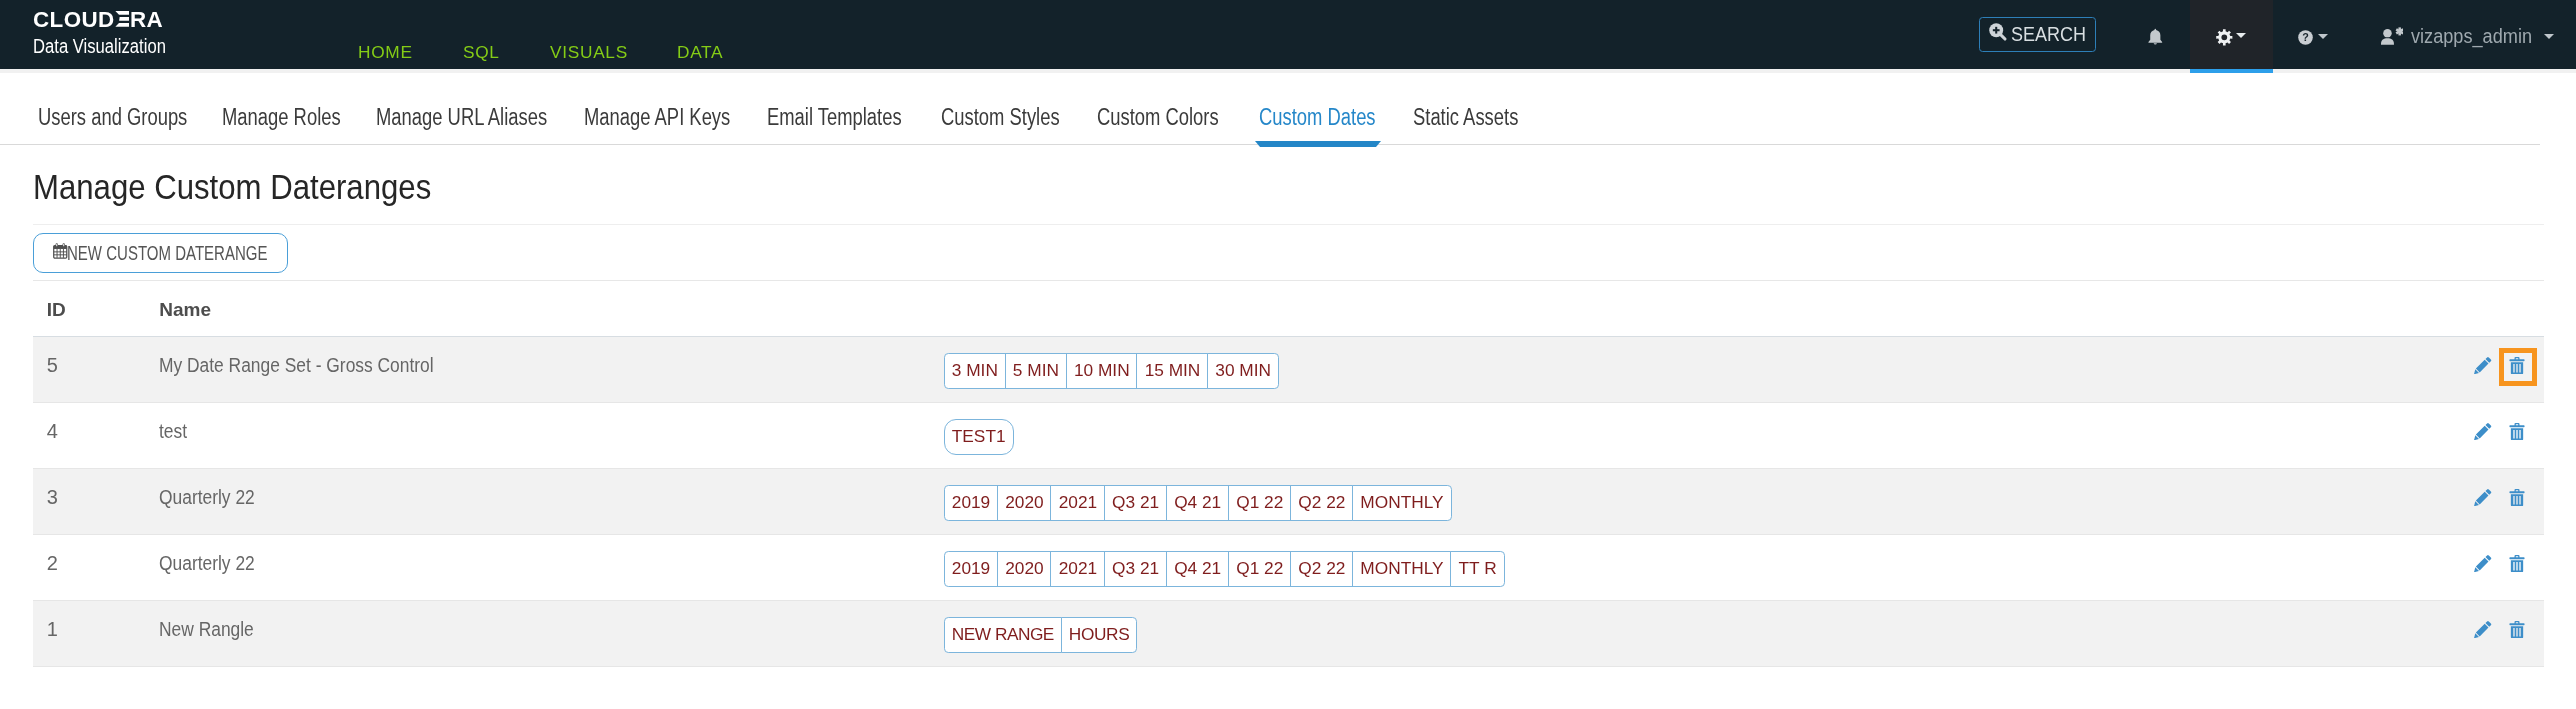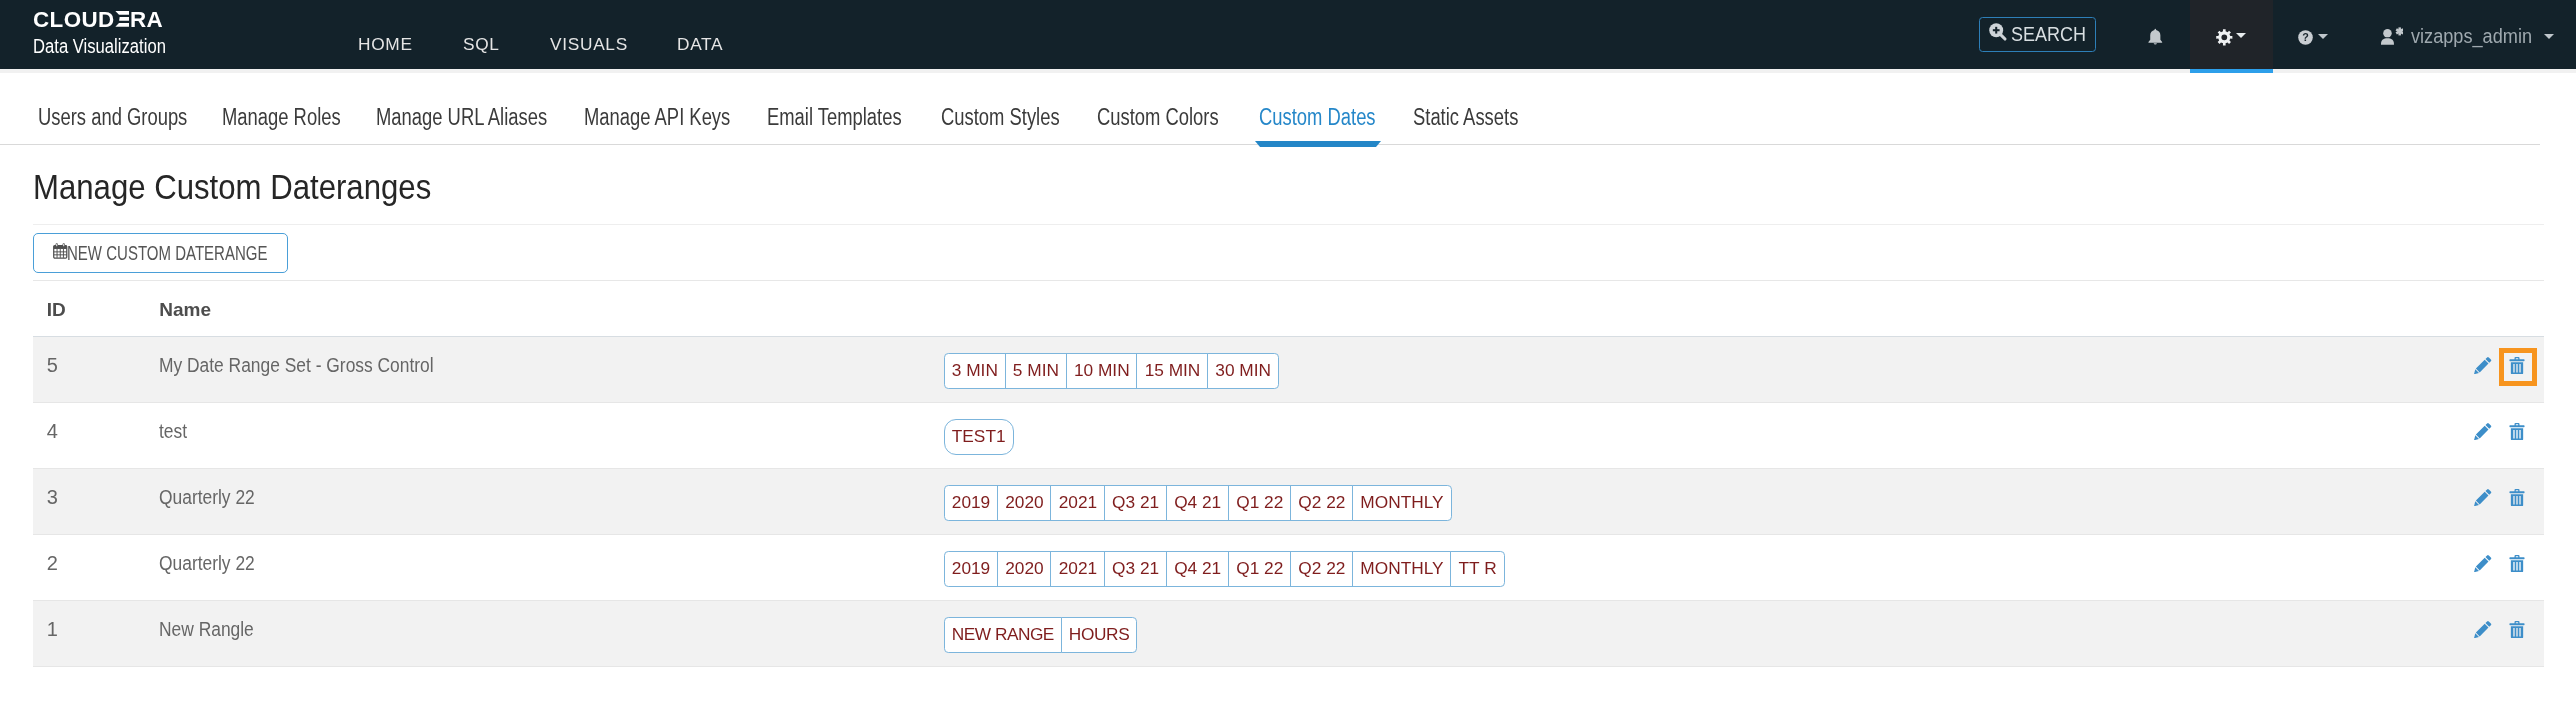--- a/index.html
+++ b/index.html
@@ -3,21 +3,21 @@
 <meta charset="utf-8">
 <style>
 * { margin:0; padding:0; box-sizing:border-box; }
 html,body { width:2576px; height:710px; background:#fff; font-family:"Liberation Sans", sans-serif; position:relative; overflow:hidden; }
 
 
 #nav { position:absolute; left:0; top:0; width:2576px; height:69px; background:#13222a; }
 #cl { position:absolute; left:33px; top:10px; color:#fff; font-size:22.4px; font-weight:bold; letter-spacing:0.4px; line-height:20px; white-space:nowrap; }
 #cl svg { vertical-align:baseline; }
 #dv { position:absolute; left:33px; top:35px; color:#fff; font-size:20px; font-weight:400; line-height:23px; letter-spacing:0; transform:scaleX(0.832); transform-origin:left top; }
-.nvitem { position:absolute; top:8px; height:69px; line-height:73px; color:#e5e5e5; font-size:17.3px; letter-spacing:0.7px; }
+.nvitem { position:absolute; top:16px; height:69px; line-height:73px; color:#84cc16; font-size:17.3px; letter-spacing:0.7px; }
 #searchbtn { position:absolute; left:1979px; top:17.3px; width:117px; height:35px; border:1.4px solid #2d7fb8; border-radius:3.6px; color:#d9dfe2; font-size:20px; letter-spacing:0; line-height:32px; text-align:right; white-space:nowrap; }
 #searchbtn .stxt { position:absolute; left:31px; top:0; height:32px; line-height:32px; transform:scaleX(0.9); transform-origin:left center; }
 #searchbtn > svg { position:absolute; left:8px; top:3.6px; }
 #bell { position:absolute; left:2147px; top:28px; }
 #gearblk { position:absolute; left:2190px; top:0; width:83px; height:69px; background:#202429; }
 #gearbar { position:absolute; left:2190px; top:69px; width:83px; height:3.6px; background:#2d9fea; z-index:3; }
 #gearblk svg { position:absolute; left:26px; top:29px; }
 .caret { display:inline-block; width:0; height:0; border-left:5px solid transparent; border-right:5px solid transparent; border-top:5.8px solid #bfc6cb; }
 #gearblk .caret { position:absolute; left:46px; top:33px; border-top-color:#e8ecee; }
 #helpblk { position:absolute; left:2297px; top:0; }
@@ -31,21 +31,21 @@
 
 #strip { position:absolute; left:0; top:69px; width:2576px; height:3.6px; background:#f1f1f1; }
 #tabbar { position:absolute; left:0; top:73px; width:2540px; height:72px; background:#fff; border-bottom:1.4px solid #d9d9d9; }
 .tab { position:absolute; top:31px; color:#3b3b3b; font-size:23px; white-space:nowrap; transform:scaleX(0.8); transform-origin:left top; }
 .tab.act { color:#2587c9; }
 #cdunderline { position:absolute; left:1255px; top:68px; width:126px; height:0; border-top:6.5px solid #2386c7; border-left:5.8px solid transparent; border-right:5.8px solid transparent; }
 
 
 #h1 { position:absolute; left:33px; top:167px; font-size:35px; color:#262626; font-weight:400; white-space:nowrap; transform:scaleX(0.89); transform-origin:left top; letter-spacing:0; }
 #hr1 { position:absolute; left:33px; top:224px; width:2511px; height:1.4px; background:#eeeeee; }
-#newbtn { position:absolute; left:33px; top:233px; width:255px; height:40px; border:1.4px solid #4a9fd8; border-radius:5px; color:#555; }
+#newbtn { position:absolute; left:33px; top:233px; width:255px; height:40px; border:1.4px solid #4a9fd8; border-radius:10px; color:#555; }
 #newbtn .btxt { position:absolute; left:33px; top:0; height:38px; line-height:38px; font-size:19.5px; transform:scaleX(0.77); transform-origin:left center; white-space:nowrap; }
 #newbtn svg { position:absolute; left:19px; top:9.4px; }
 
 
 #tbl { position:absolute; left:33px; top:280px; width:2511px; border-collapse:collapse; table-layout:fixed; }
 #tbl td, #tbl th { vertical-align:top; overflow:hidden; }
 #tbl thead th { border-top:1.4px solid #e7e7e7; border-bottom:1.4px solid #d7dde2; height:56px; text-align:left; font-size:19px; color:#4d4d4d; padding-top:18px; }
 #tbl tbody tr { height:66px; }
 #tbl tbody td { border-bottom:1.4px solid #e6e6e6; font-size:20px; color:#666; padding-top:17.3px; }
 #tbl tbody tr:nth-child(odd) { background:#f2f2f2; }

